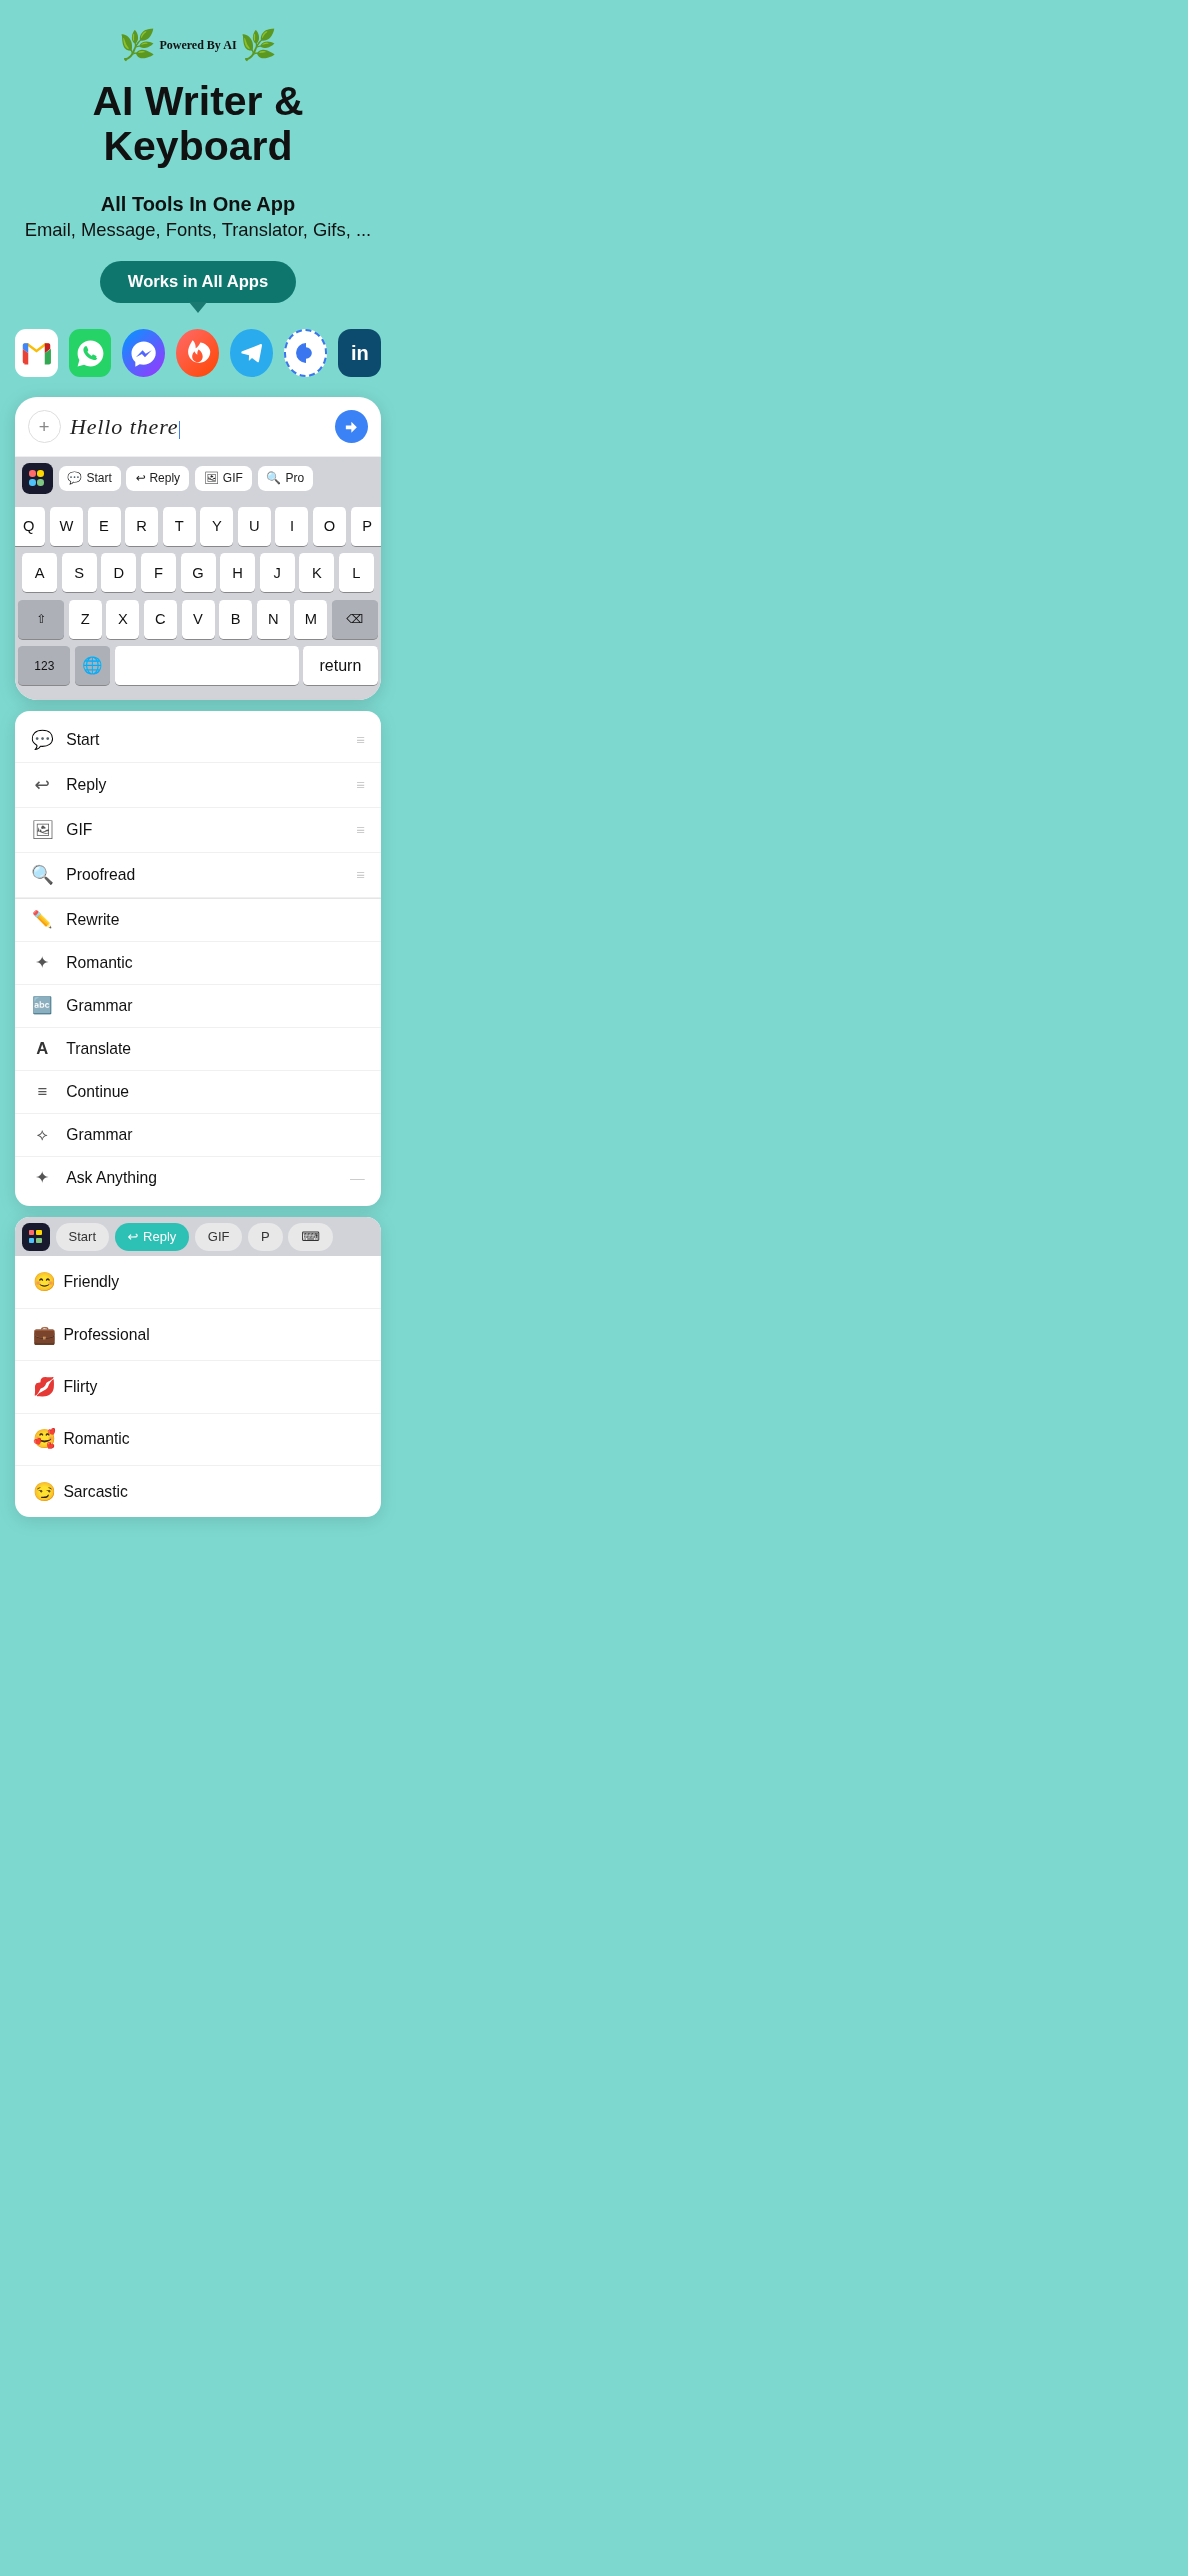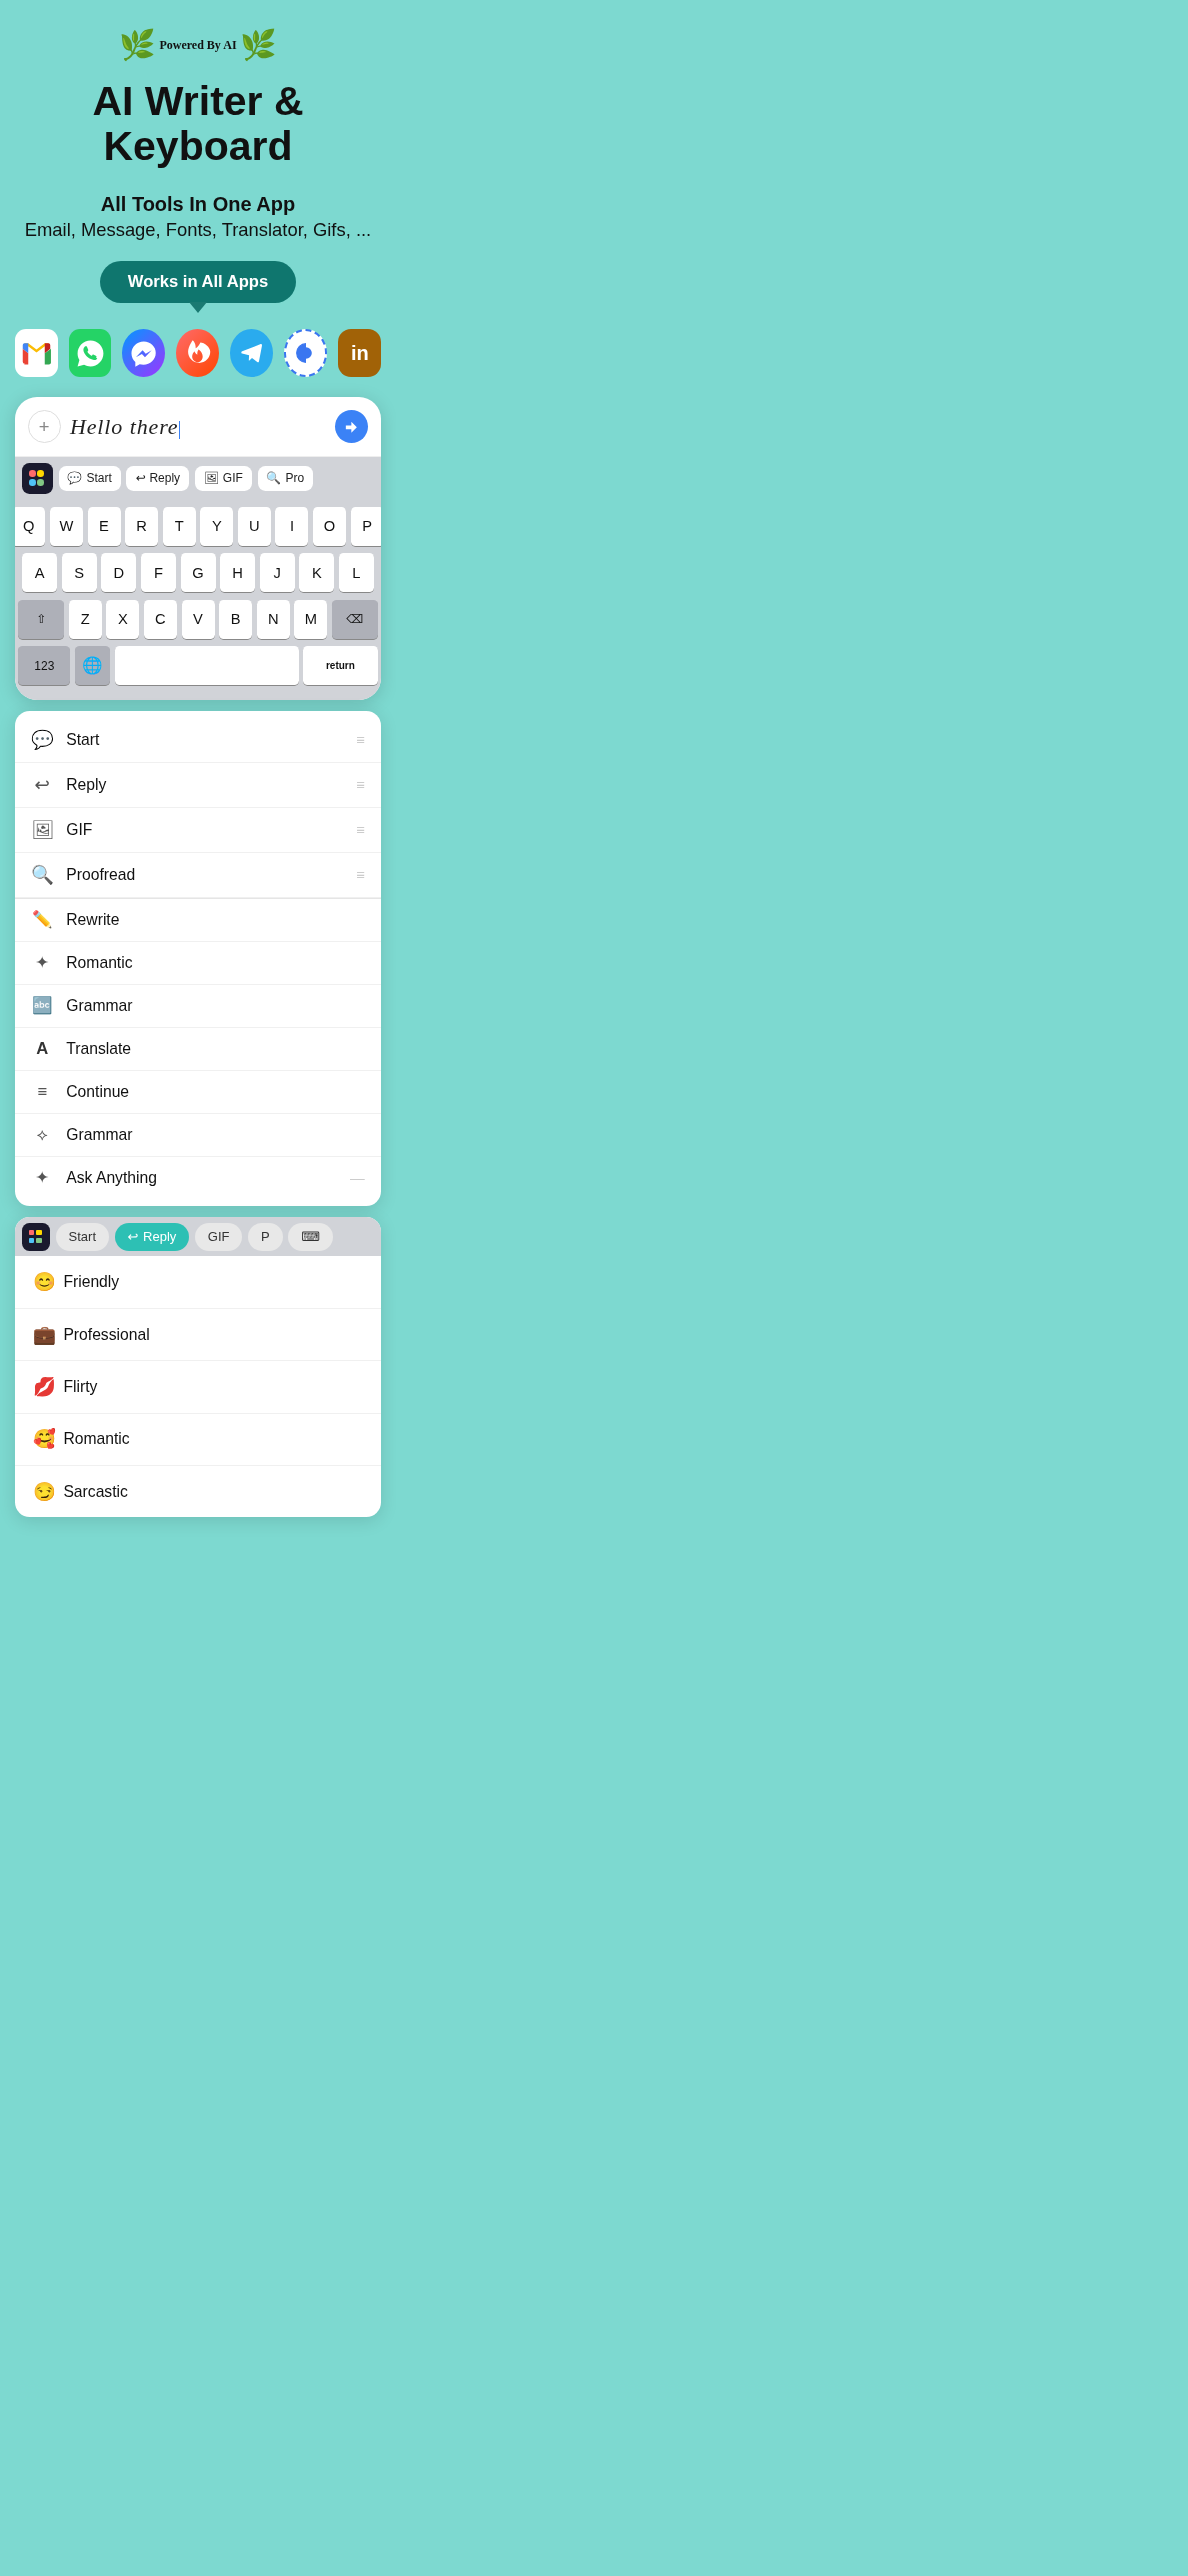--- a/index.html
+++ b/index.html
@@ -116,21 +116,21 @@
       align-items: center;
       justify-content: center;
       font-size: 26px;
       overflow: hidden;
     }
     .app-icon-gmail { background: white; }
     .app-icon-whatsapp { background: #25D366; }
     .app-icon-messenger { background: linear-gradient(135deg, #0099FF, #A033FF); }
     .app-icon-tinder { background: linear-gradient(135deg, #FF6B6B, #FF4500); }
     .app-icon-telegram { background: #2AABEE; }
-    .app-icon-linkedin { background: #a16207; border-radius: 13px; color: white; font-size: 20px; font-weight: 700; }
+    .app-icon-linkedin { background: #0c4a6e; border-radius: 13px; color: white; font-size: 20px; font-weight: 700; }
 
     
     .keyboard-card {
       background: white;
       border-radius: 22px;
       margin: 20px 14.7px 0 14.7px;
       overflow: hidden;
       box-shadow: 0 3.7px 18.4px rgba(0,0,0,0.15);
     }
 
@@ -489,21 +489,21 @@
       <div class="key">V</div>
       <div class="key">B</div>
       <div class="key">N</div>
       <div class="key">M</div>
       <div class="key key-dark key-wide">⌫</div>
     </div>
     <div class="key-row">
       <div class="key key-dark key-wide" style="font-size:12px;">123</div>
       <div class="key key-dark" style="font-size:16.6px;">🌐</div>
       <div class="key key-space" style="font-size:13px;color:#888;"></div>
-      <div class="key key-return" style="font-size:10px;font-weight:bold;">return</div>
+      <div class="key key-return" style="font-size:16px;">return</div>
     </div>
   </div>
 </div>
 
 <div class="dropdown-panel">
   <div class="dropdown-item">
     <span class="dropdown-item-icon">💬</span>
     <span class="dropdown-item-label">Start</span>
     <span class="dropdown-item-drag">≡</span>
   </div>

